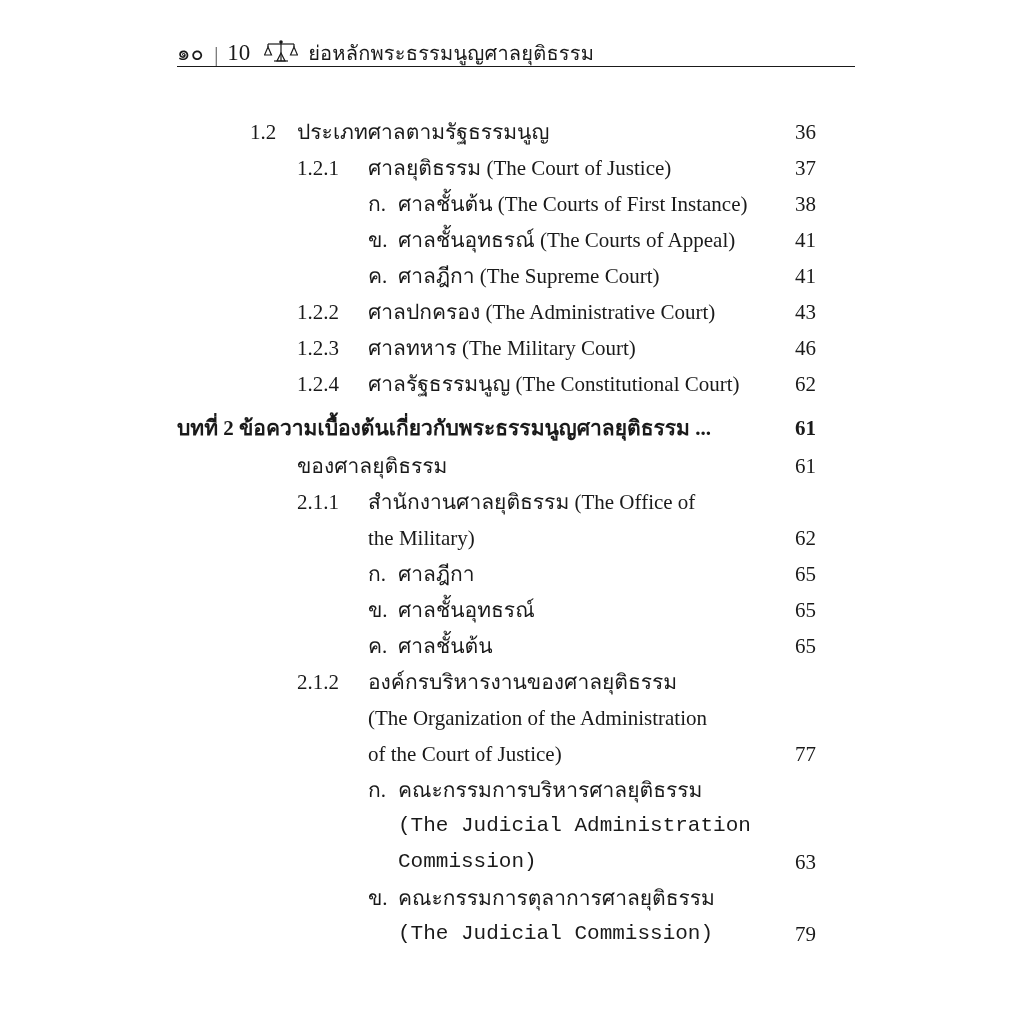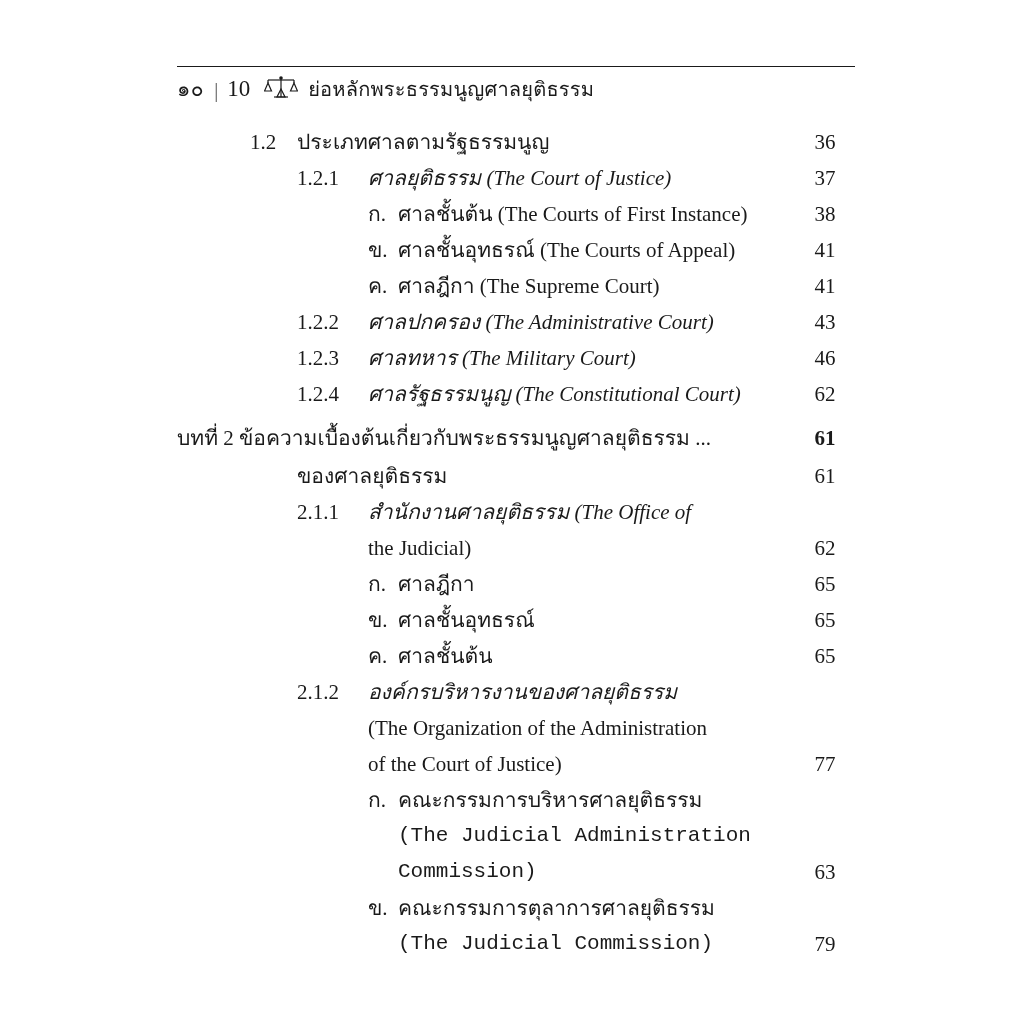--- a/index.html
+++ b/index.html
@@ -22,21 +22,20 @@
     left: 177px;
     top: 34px;
     width: 678px;
     height: 34px;
   }
   .header-line {
     display: flex;
     align-items: baseline;
     height: 28px;
     white-space: nowrap;
-    margin-top: 36px;
   }
   .folio-thai {
     font-size: 21px;
     letter-spacing: 0.5px;
   }
   .folio-sep {
     margin: 0 9px 0 10px;
     font-size: 20px;
     color: #555;
     position: relative;
@@ -63,21 +62,21 @@
     top: 66px;
     width: 678px;
     height: 1px;
     background: #1a1a1a;
   }
 
   
   .toc {
     position: absolute;
     left: 177px;
-    top: 124px;
+    top: 114px;
     width: 678px;
   }
   .toc-row {
     position: relative;
     height: 36px;
     line-height: 36px;
     white-space: nowrap;
   }
 
   .num {
@@ -85,49 +84,49 @@
     font-size: 21px;
   }
   .label {
     position: absolute;
     font-size: 21px;
   }
   .page-no {
     position: absolute;
     right: 0;
     width: 60px;
-    text-align: center;
+    text-align: left;
     font-size: 21px;
   }
 
   
   .lvl2 .num   { left: 73px; }
   .lvl2 .label { left: 120px; }
 
   .lvl3 .num   { left: 120px; }
-  .lvl3 .label { left: 191px; font-style: italic; }
+  .lvl3 .label { left: 191px; }
 
   .lvl4 .num   { left: 191px; }
   .lvl4 .label { left: 221px; }
 
   .cont-lvl2 .label { left: 120px; }
   .cont-lvl3 .label { left: 191px; }
   .cont-lvl4 .label { left: 221px; font-family: Liberation Mono, monospace; }
 
   .chapter {
     position: relative;
     height: 46px;
     line-height: 52px;
     white-space: nowrap;
     font-weight: bold;
   }
   .chapter .label {
     left: 0px;
     font-size: 21px;
-    font-weight: normal;
+    font-weight: bold;
   }
   .chapter .page-no {
     font-weight: bold;
     font-size: 21px;
     line-height: 52px;
   }
 </style>
 </head>
 <body>
 
@@ -205,21 +204,21 @@
     </div>
     <div class="toc-row cont-lvl2">
       <span class="label">ของศาลยุติธรรม</span>
       <span class="page-no">61</span>
     </div>
     <div class="toc-row lvl3">
       <span class="num">2.1.1</span>
       <span class="label">สำนักงานศาลยุติธรรม (The Office of</span>
     </div>
     <div class="toc-row cont-lvl3">
-      <span class="label">the Judicial)</span>
+      <span class="label">the Military)</span>
       <span class="page-no">62</span>
     </div>
     <div class="toc-row lvl4">
       <span class="num">ก.</span>
       <span class="label">ศาลฎีกา</span>
       <span class="page-no">65</span>
     </div>
     <div class="toc-row lvl4">
       <span class="num">ข.</span>
       <span class="label">ศาลชั้นอุทธรณ์</span>

